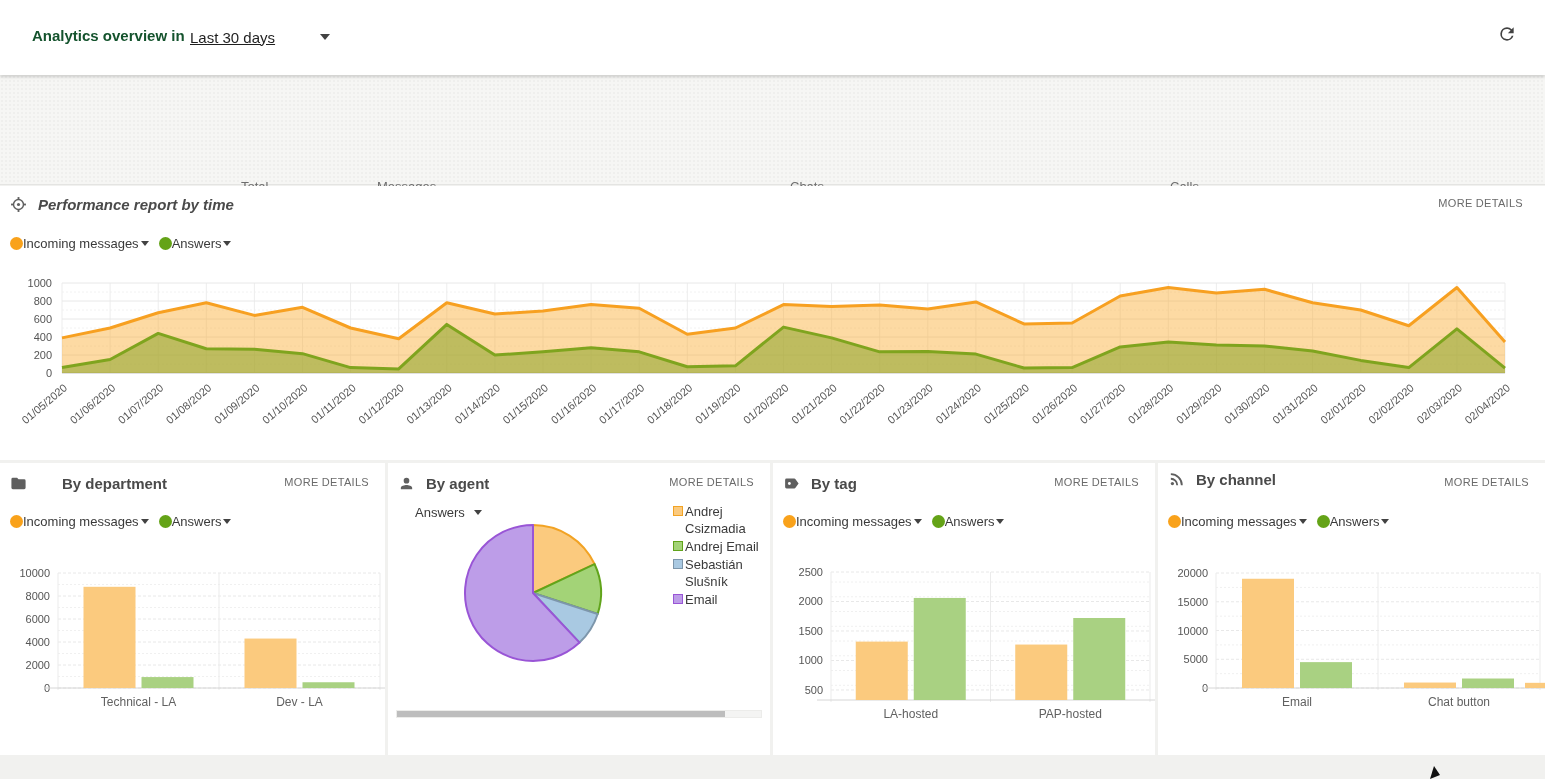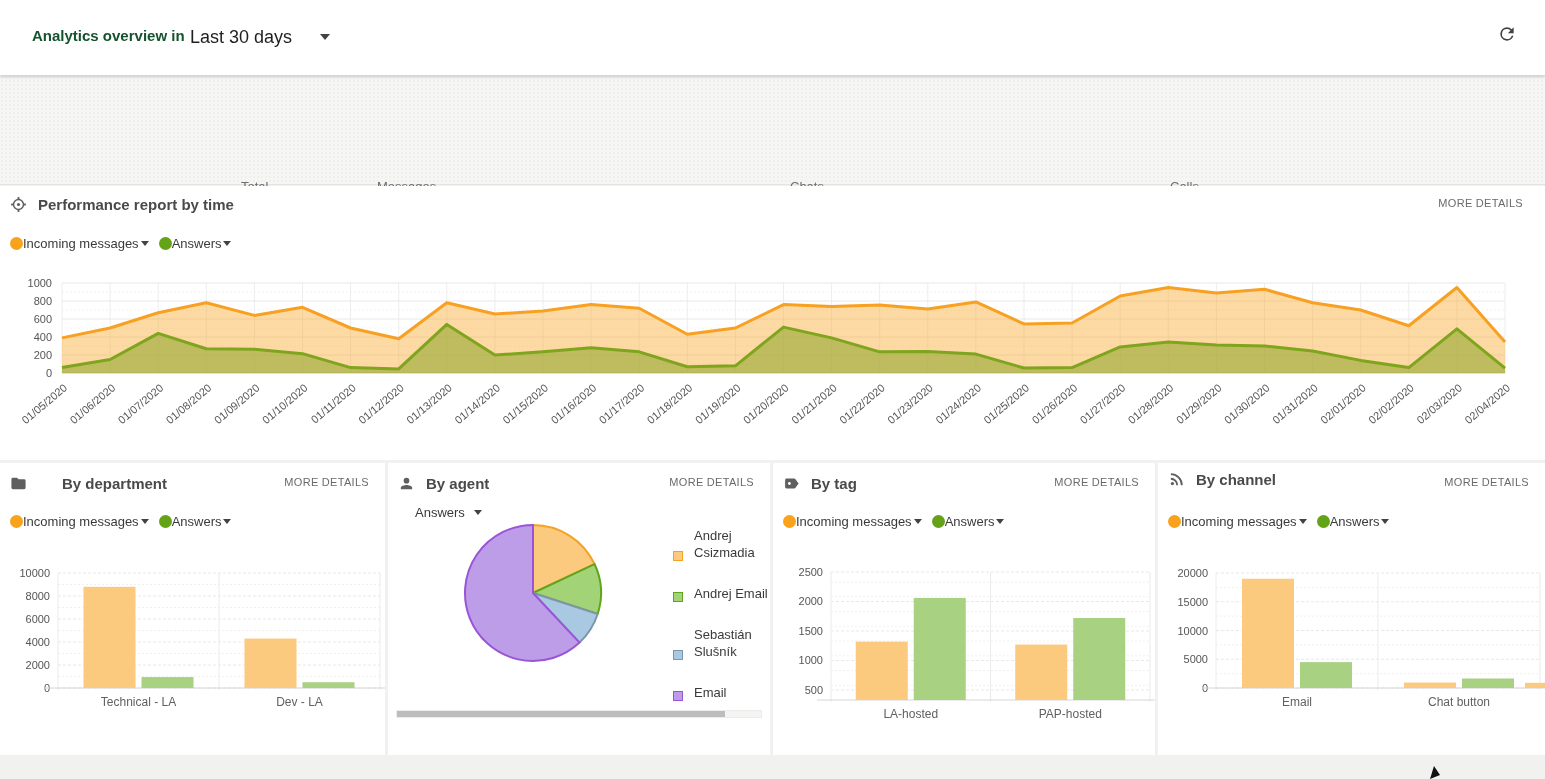--- a/index.html
+++ b/index.html
@@ -5,21 +5,21 @@
   * { margin:0; padding:0; box-sizing:border-box; }
   html,body { width:1545px; height:779px; overflow:hidden; }
   body { font-family:"Liberation Sans", sans-serif; background:#f1f1ef; color:#3d3d3d; position:relative; }
 
   .abs { position:absolute; }
 
   
   #topbar { left:0; top:0; width:1545px; height:75px; background:#fff; box-shadow:0 2px 3px rgba(0,0,0,.16); z-index:5; }
   #topbar .title { left:32px; top:27px; font-size:15px; font-weight:bold; color:#14532d; }
   #range-select { left:190px; top:24px; width:140px; height:26px; display:flex; align-items:center; justify-content:space-between; cursor:pointer; }
-  #range-select .val { font-size:18px; color:#1f1f1f; }
+  #range-select .val { font-size:15px; color:#1f1f1f;text-decoration:underline; }
   .caret { width:0; height:0; border-left:5px solid transparent; border-right:5px solid transparent; border-top:6px solid #424242; display:inline-block; }
   #refresh { left:1497px; top:24px; width:20px; height:20px; cursor:pointer; }
 
   
   #stats { left:0; top:75px; width:1545px; height:110px; background:#f6f6f4;
            background-image:radial-gradient(circle, rgba(0,0,0,0.028) 1px, transparent 1px); background-size:4px 4px;
            border-bottom:1px solid #e4e4e2; }
   #stats .colhead { font-size:13px; color:#6d6d6d; }
   #stats .rowwrap { display:flex; flex-direction:column; gap:3px; }
   .stat-row { display:flex; align-items:center; gap:7px; height:15px; font-size:13px; color:#2f2f2f; }
@@ -45,21 +45,21 @@
   #p-tag     { left:773px;  top:463px; width:382px; height:292px; }
   #p-channel { left:1158px; top:463px; width:387px; height:292px; }
 
   .hdr-ic { width:17px; height:17px; }
   svg text { font-family:"Liberation Sans", sans-serif; }
 
   
   #agent-metric { position:absolute; left:27px; top:42px; display:flex; align-items:center; gap:9px; cursor:pointer; }
   #agent-metric .lbl { font-size:13px; color:#3a3a3a; }
   #agent-legend { position:absolute; left:285px; top:40px; width:96px; }
-  #agent-legend .ag-item { display:flex; align-items:flex-end; gap:11px; margin-bottom:1px; cursor:pointer;margin-top:24px; }
+  #agent-legend .ag-item { display:flex; align-items:flex-start; gap:2px; margin-bottom:1px; cursor:pointer; }
   #agent-legend .sw { width:10px; height:10px; margin-top:3px; flex:0 0 auto; border-style:solid; border-width:1.5px; }
   #agent-legend .ag-lbl { font-size:13px; line-height:17px; color:#3a3a3a; }
   #agent-scroll { position:absolute; left:8px; top:247px; width:366px; height:8px; background:#f4f4f3; border:1px solid #ececea; }
   #agent-scroll .thumb { position:absolute; left:0; top:0; height:100%; width:90%; background:#bdbdbd; }
 
   #cursor { left:1424px; top:763px; width:20px; height:16px; }
 </style>
 </head>
 <body>
 
@@ -145,21 +145,21 @@
       <svg class="mini-ic" viewBox="0 0 24 24">
           <path fill="#545454" d="M6.62 10.79c1.44 2.83 3.76 5.14 6.59 6.59l2.2-2.2c.27-.27.67-.36 1.02-.24 1.12.37 2.33.57 3.57.57.55 0 1 .45 1 1V20c0 .55-.45 1-1 1-9.39 0-17-7.61-17-17 0-.55.45-1 1-1h3.5c.55 0 1 .45 1 1 0 1.25.2 2.45.57 3.57.11.35.03.74-.25 1.02l-2.2 2.2z"></path>
         </svg>
       <b>679</b>
       <span class="rate">(0.91 per hour)</span>
     </div>
   </div>
 </div>
 
 <div id="perf" class="panel">
-  <div class="panel-title-row" style="top:10px;">
+  <div class="panel-title-row" style="top:10px;font-style:italic;">
     <svg class="hdr-ic" viewBox="0 0 24 24">
       <circle cx="12" cy="12" r="7" fill="none" stroke="#5f5f5f" stroke-width="2"></circle>
       <circle cx="12" cy="12" r="2.2" fill="#5f5f5f"></circle>
       <rect x="10.7" y="1.5" width="2.6" height="3" fill="#5f5f5f"></rect>
         <rect x="10.7" y="19.5" width="2.6" height="3" fill="#5f5f5f"></rect>
       <rect x="1.5" y="10.7" width="3" height="2.6" fill="#5f5f5f"></rect>
         <rect x="19.5" y="10.7" width="3" height="2.6" fill="#5f5f5f"></rect>
     </svg>
     <span class="panel-title">Performance report by time</span>
   </div>

